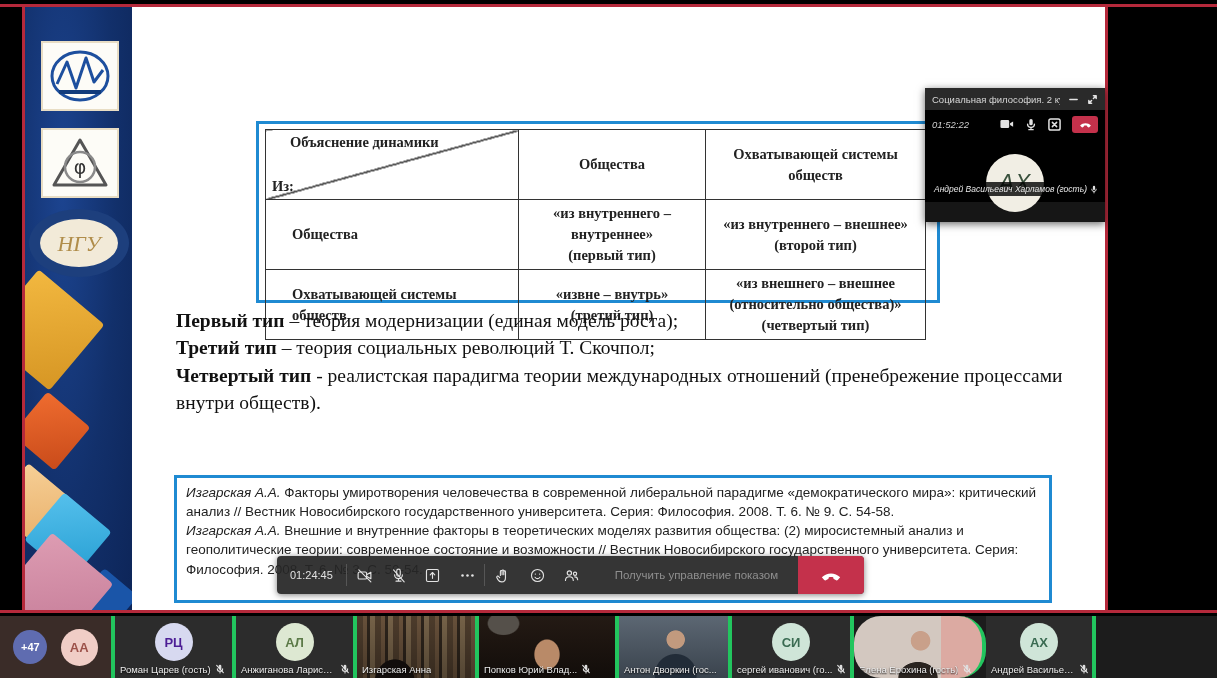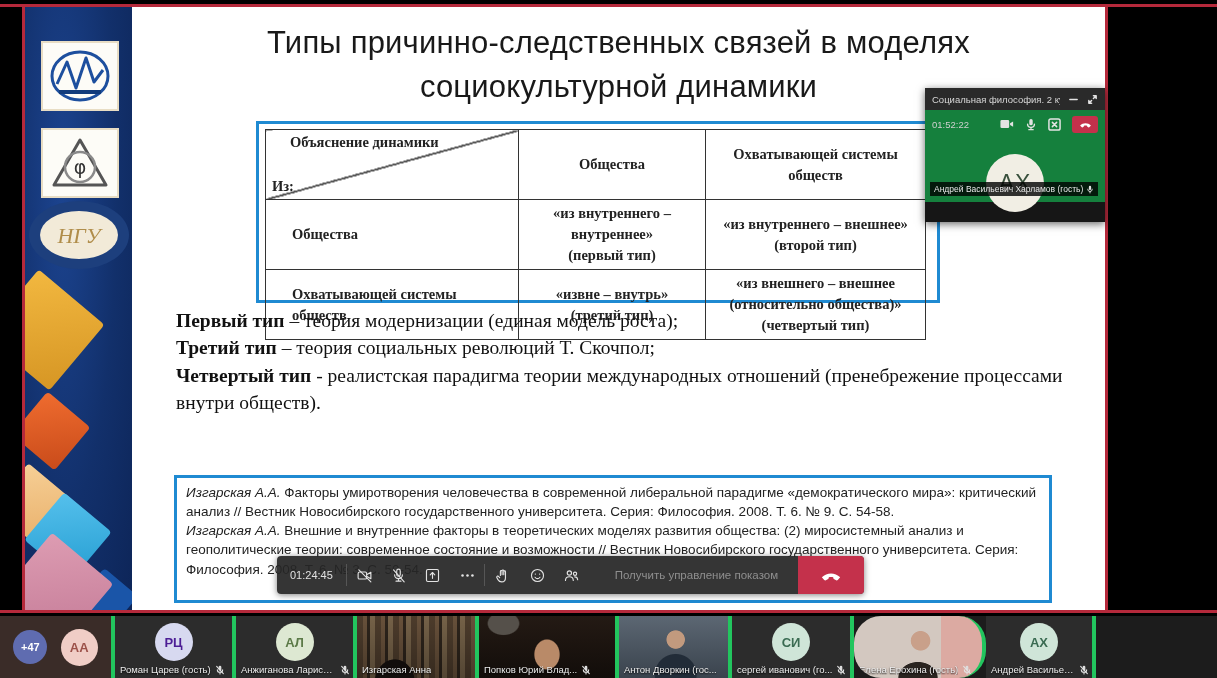--- a/index.html
+++ b/index.html
@@ -12,21 +12,21 @@
   #red-top { top:4px; } #red-bottom { top:610px; }
   #frame { position:absolute; left:22px; top:4px; width:1086px; height:609px;
            border:3px solid #b5293b; background:#fff; display:flex; z-index:1; }
 
   
   #sidebar { position:relative; width:107px; height:100%; overflow:hidden;
              background:radial-gradient(ellipse at 35% 30%, #1c4490 0%, #12306b 55%, #0d2558 100%); }
   .logo-box { position:absolute; left:16px; width:78px; height:70px; background:#fdfcf7;
               border:2px solid #e8ddc4; display:flex; align-items:center; justify-content:center; }
   #logo1 { top:34px; } #logo2 { top:121px; }
-  #seal { position:absolute; left:2px; top:192px; }
+  #seal { position:absolute; left:2px; top:200px; }
   .cube { position:absolute; }
   .cube-inner { width:100%; height:100%; transform:rotate(40deg); border-radius:4px; }
   #cube-gold   { left:-24px; top:280px; width:86px; height:86px; }
   #cube-gold   .cube-inner { background:linear-gradient(135deg,#f2b840,#d69624); }
   #cube-orange { left:-2px;  top:396px; width:56px; height:56px; }
   #cube-orange .cube-inner { background:linear-gradient(135deg,#ef6c2f,#c94b1a); }
   #cube-peach  { left:-22px; top:468px; width:58px; height:58px; }
   #cube-peach  .cube-inner { background:linear-gradient(135deg,#f6cf96,#e9b06a); }
   #cube-blue   { left:12px;  top:498px; width:62px; height:62px; }
   #cube-blue   .cube-inner { background:linear-gradient(135deg,#55c0ec,#259ed2); }
@@ -64,21 +64,21 @@
              color:#222; background:#fff; }
   #ref-box .author { font-style:italic; }
 
   
   #mini { position:absolute; left:925px; top:88px; width:180px; height:134px; z-index:8;
           background:#161616; box-shadow:0 2px 8px rgba(0,0,0,.6); font-size:10px; color:#ddd; }
   #mini-titlebar { height:22px; background:#2a2a2a; display:flex; align-items:center;
                    padding:0 7px; gap:8px; }
   #mini-title { flex:1; font-size:9.5px; color:#d8d8d8; white-space:nowrap; overflow:hidden; }
   .mw-ic { width:11px; height:11px; flex-shrink:0; }
-  #mini-body { position:relative; height:92px; background:#15803d; }
+  #mini-body { position:relative; height:92px; background:#000000;font-style:italic; }
   #mini-controls { position:absolute; top:0; left:0; right:0; height:28px; display:flex;
                    align-items:center; padding:0 7px; gap:11px; }
   #mini-timer { font-size:9.5px; color:#cfcfcf; margin-right:auto; }
   #mini-hang { width:26px; height:17px; background:#c4314b; border-radius:3px;
                display:flex; align-items:center; justify-content:center; }
   #mini-avatar { position:absolute; left:50%; top:44px; transform:translateX(-50%);
                  width:58px; height:58px; border-radius:50%; background:#f1eee4;
                  color:#39503c; font-size:23px; display:flex; align-items:center;
                  justify-content:center; letter-spacing:1px; }
   #mini-name { position:absolute; left:5px; bottom:6px; background:rgba(0,0,0,.8);
@@ -99,21 +99,21 @@
 
   
   #strip { position:absolute; left:0; top:616px; width:1217px; height:62px; z-index:5;
            display:flex; background:#1c1c1c; }
   .tile { position:relative; height:62px; background:#2c2c2c; border-right:4px solid #22c55e;
           overflow:hidden; flex-shrink:0; }
   .tile .avatar { width:38px; height:38px; border-radius:50%; margin:7px auto 0;
                   display:flex; align-items:center; justify-content:center;
                   font-size:13px; font-weight:bold; }
   .namebar { position:absolute; left:5px; right:3px; bottom:3px; display:flex;
-             align-items:center; gap:4px; font-size:9.5px; color:#ececec;
+             gap:4px; font-size:9.5px; color:#ececec;
              text-shadow:0 1px 2px #000; }
   .namebar .nm { white-space:nowrap; overflow:hidden; text-overflow:ellipsis; }
   .namebar svg { width:10px; height:10px; flex-shrink:0; }
   #t-over { width:115px; background:#3a2c28; display:flex; align-items:center;
             justify-content:space-evenly; }
   #t-over .badge { width:34px; height:34px; border-radius:50%; background:#5f6cb0;
                    color:#fff; font-size:11px; font-weight:bold; display:flex;
                    align-items:center; justify-content:center; }
   #t-over .avatar { margin:0; width:37px; height:37px; background:#f0cdc6; color:#9c5149; }
   .av-lav  { background:#d7d9f0; color:#4c1d95; }
@@ -186,24 +186,20 @@
         </div>
       <div class="cube" id="cube-blue">
           <div class="cube-inner"></div>
         </div>
       <div class="cube" id="cube-pink">
           <div class="cube-inner"></div>
         </div>
     </div>
 
     <div id="slide">
-      <div id="slide-title">
-        <div>Типы причинно-следственных связей в моделях</div>
-        <div>социокультурной динамики</div>
-      </div>
 
       <div id="table-box">
         <table id="dyn-table">
           <tbody>
               <tr>
             <td class="diag c0">
               <span class="diag-top">Объяснение динамики</span>
               <span class="diag-bottom">Из:</span>
             </td>
             <td class="c1">Общества</td>

